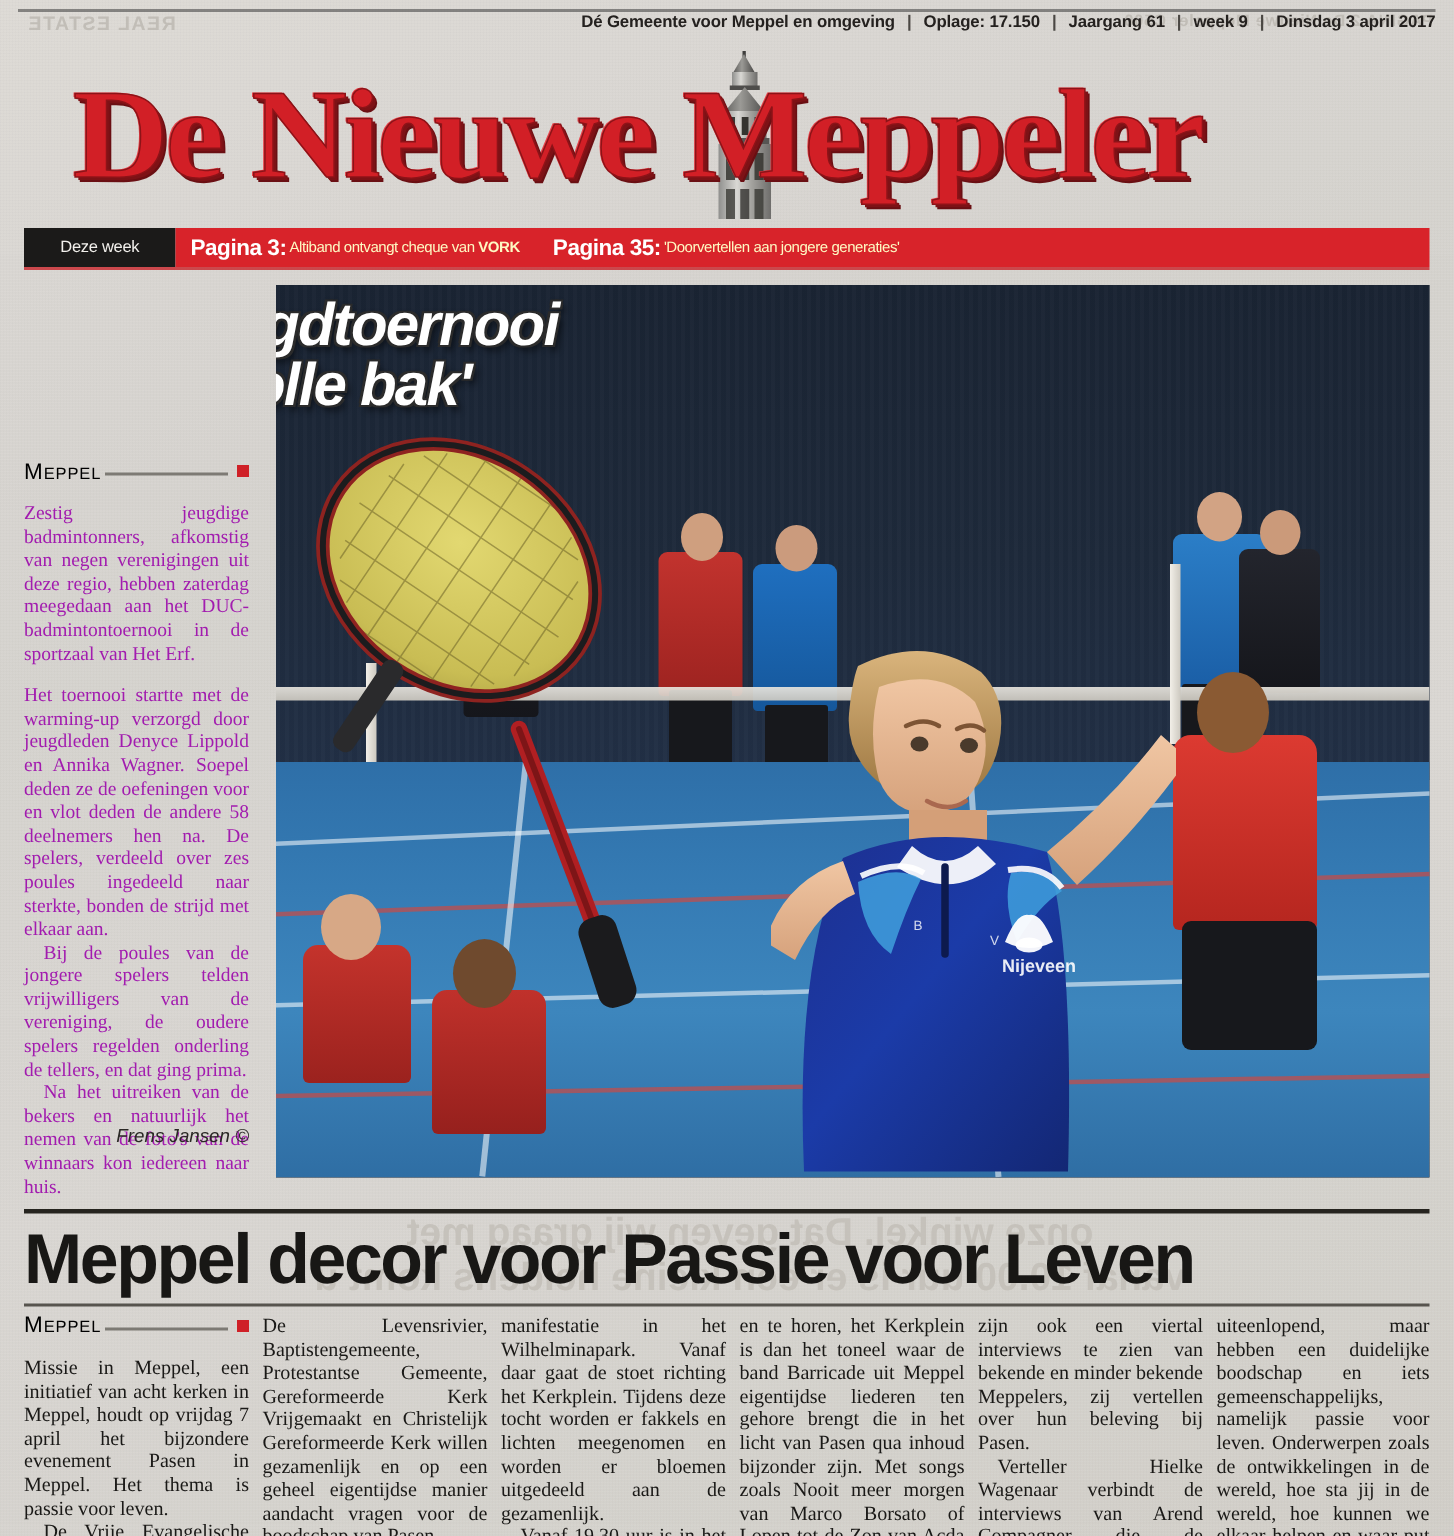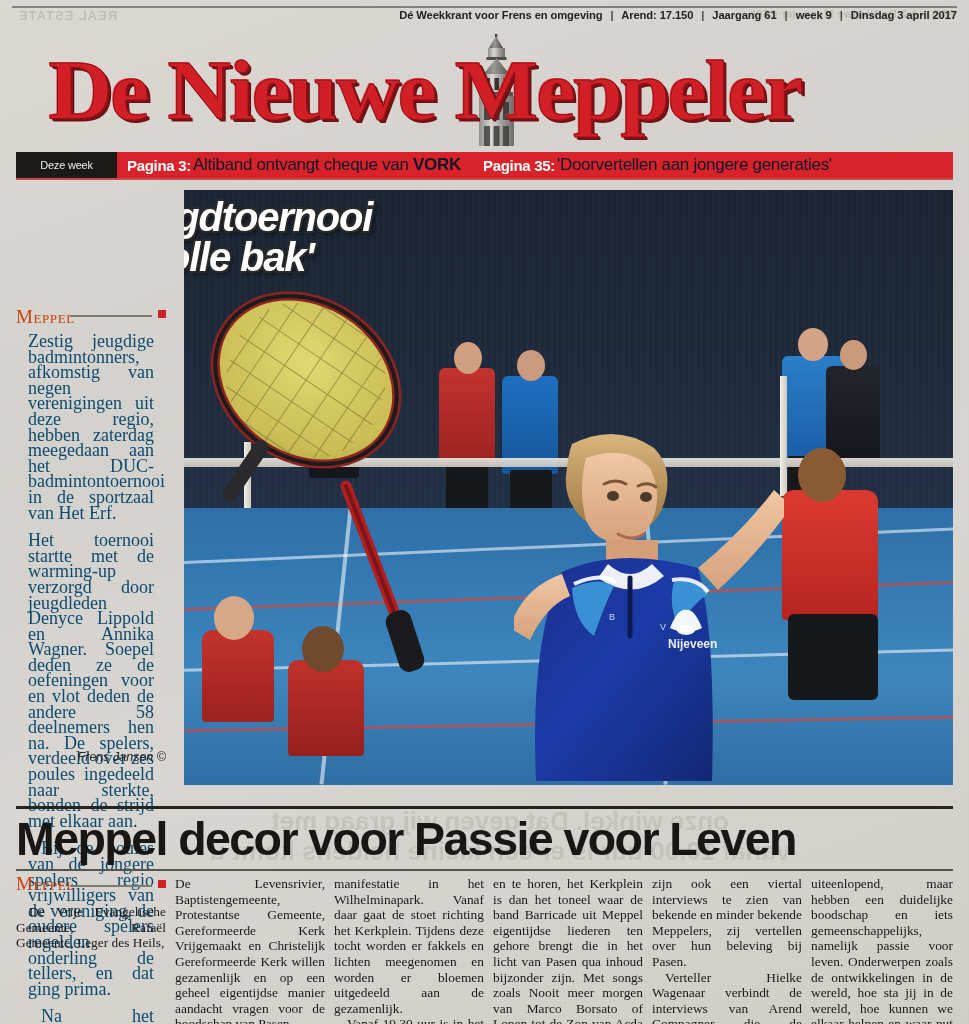--- a/index.html
+++ b/index.html
@@ -74,21 +74,21 @@
   .wb-black span{
     font-family:"Liberation Sans",sans-serif;font-size:11px;color:#f2f0ec;
     letter-spacing:-0.2px;
   }
   .wb-red{
     position:absolute;left:101px;top:0;width:836px;height:26px;background:#d8232a;
     display:flex;align-items:center;padding-left:10px;box-sizing:border-box;
     white-space:nowrap;overflow:hidden;
   }
   .wb-red .lbl{font-family:"Liberation Sans",sans-serif;font-weight:bold;font-size:15px;color:#fff;letter-spacing:-0.3px;}
-  .wb-red .txt{font-family:"Liberation Sans",sans-serif;font-size:17px;color:#0f172a;letter-spacing:-0.3px;padding-left:2px;}
+  .wb-red .txt{font-family:"Liberation Sans",sans-serif;font-size:10px;color:#fef9c3;letter-spacing:-0.3px;padding-left:2px;}
   .wb-red .txt b{font-weight:bold;}
   .wb-red .spacer{display:inline-block;width:22px;}
   .weekbar-underline{position:absolute;left:16px;top:178px;width:937px;height:2px;background:#c8242b;opacity:.8;}
 
   
   .art1{position:absolute;left:16px;top:190px;width:937px;height:608px;}
 
   .photo{
     position:absolute;left:168px;top:0;width:769px;height:595px;overflow:hidden;
     background:#17202e;
@@ -124,29 +124,29 @@
     color:#ffffff;letter-spacing:-1.2px;
     text-shadow:
       -1.6px -1.6px 0 #2b2b2b, 1.6px -1.6px 0 #2b2b2b,
       -1.6px  1.6px 0 #2b2b2b, 1.6px  1.6px 0 #2b2b2b,
        0 0 3px rgba(0,0,0,.55), 3px 4px 4px rgba(0,0,0,.45);
   }
   .headline1 .l2{display:block;padding-left:20px;}
 
   .col1{position:absolute;left:0;top:116px;width:150px;}
   .kicker{
-    font-family:Liberation Serif, serif;
-    font-variant:small-caps;font-size:19px;letter-spacing:.6px;color:#c2410c;
+    font-family:Liberation Sans, sans-serif;
+    font-variant:small-caps;font-size:15px;letter-spacing:.6px;color:#000000;
     position:relative;display:block;height:16px;
   }
   .kicker .rule{position:absolute;left:54px;top:9px;right:14px;height:1.5px;background:#7d7a74;}
   .kicker .sq{position:absolute;right:0;top:4px;width:8px;height:8px;background:#cf2027;}
   .col1 p{
-    margin:12px;text-align:justify;
-    font-size:18px;line-height:15.6px;color:#0c4a6e;
+    margin:0;text-align:justify;
+    font-size:13px;line-height:15.6px;color:#a21caf;
     text-indent:0;
     font-family:"Liberation Serif",serif;
   }
   .col1 p.ind{text-indent:13px;margin-top:0;}
   .col1 p.gap{margin-top:12px;}
   .credit{
     position:absolute;left:0;top:560px;width:150px;text-align:right;
     font-family:"Liberation Sans",sans-serif;font-style:italic;font-size:12.5px;color:#2a2825;
   }
 
@@ -181,23 +181,23 @@
 <div class="paper"></div>
 
 <div class="wrap">
 
   <div class="ghost ghost-l">REAL ESTATE</div>
   <div class="ghost ghost-r">PAGINA 2 De Nieuwe Meppeler C500</div>
 
   <div class="toprule"></div>
 
   <div class="tagline">
-    <span>Dé Weekkrant voor Frens en omgeving</span>
+    <span>Dé Gemeente voor Meppel en omgeving</span>
     <span class="sep">|</span>
-    <span>Arend:</span>
+    <span>Oplage:</span>
     <span>17.150</span>
     <span class="sep">|</span>
     <span>Jaargang 61</span>
     <span class="sep">|</span>
     <span>week 9</span>
     <span class="sep">|</span>
     <span>Dinsdag 3 april 2017</span>
   </div>
 
   <div class="masthead">
@@ -380,21 +380,21 @@
     </div>
 
     <div class="col1">
       <div class="kicker">
         <span>Meppel</span>
         <span class="rule"></span>
         <span class="sq"></span>
       </div>
       <p class="gap">Zestig jeugdige badmintonners, afkomstig van negen verenigingen uit deze regio, hebben zaterdag meegedaan aan het DUC-badmintontoernooi in de sportzaal van Het Erf.</p>
       <p class="gap">Het toernooi startte met de warming-up verzorgd door jeugdleden Denyce Lippold en Annika Wagner. Soepel deden ze de oefeningen voor en vlot deden de andere 58 deelnemers hen na. De spelers, verdeeld over zes poules ingedeeld naar sterkte, bonden de strijd met elkaar aan.</p>
-      <p class="ind">Bij de poules van de jongere spelers regio vrijwilligers van de vereniging, de oudere spelers regelden onderling de tellers, en dat ging prima.</p>
+      <p class="ind">Bij de poules van de jongere spelers telden vrijwilligers van de vereniging, de oudere spelers regelden onderling de tellers, en dat ging prima.</p>
       <p class="ind">Na het uitreiken van de bekers en natuurlijk het nemen van de foto's van de winnaars kon iedereen naar huis.</p>
     </div>
     <div class="credit">Frens Jansen ©</div>
   </div>
 
   <div class="sep-thick"></div>
 
   <div class="ghost2">
     <span>onze winkel. Dat geven wij graag met</span><br>
     <span>vanaf 10.00 uur is er een kleine heidens komt u</span>
@@ -404,20 +404,21 @@
   <div class="sep-thin"></div>
 
   <div class="cols2">
 
     <div class="c2" style="left:0px;">
       <div class="kicker" style="margin-bottom:12px;">
         <span>Meppel</span>
         <span class="rule"></span>
         <span class="sq"></span>
       </div>
+      <p>Missie in Meppel, een initiatief van acht kerken in Meppel, houdt op vrijdag 7 april het bijzondere evenement Pasen in Meppel. Het thema is passie voor leven.</p>
       <p class="ind">De Vrije Evangelische Gemeente, Rafaël Gemeente, Leger des Heils,</p>
     </div>
 
     <div class="c2" style="left:159px;">
       <p>De Levensrivier, Baptistengemeente, Protestantse Gemeente, Gereformeerde Kerk Vrijgemaakt en Christelijk Gereformeerde Kerk willen gezamenlijk en op een geheel eigentijdse manier aandacht vragen voor de boodschap van Pasen.</p>
 
     </div>
 
     <div class="c2" style="left:318px;">
       <p>manifestatie in het Wilhelminapark. Vanaf daar gaat de stoet richting het Kerkplein. Tijdens deze tocht worden er fakkels en lichten meegenomen en worden er bloemen uitgedeeld aan de gezamenlijk.</p>

